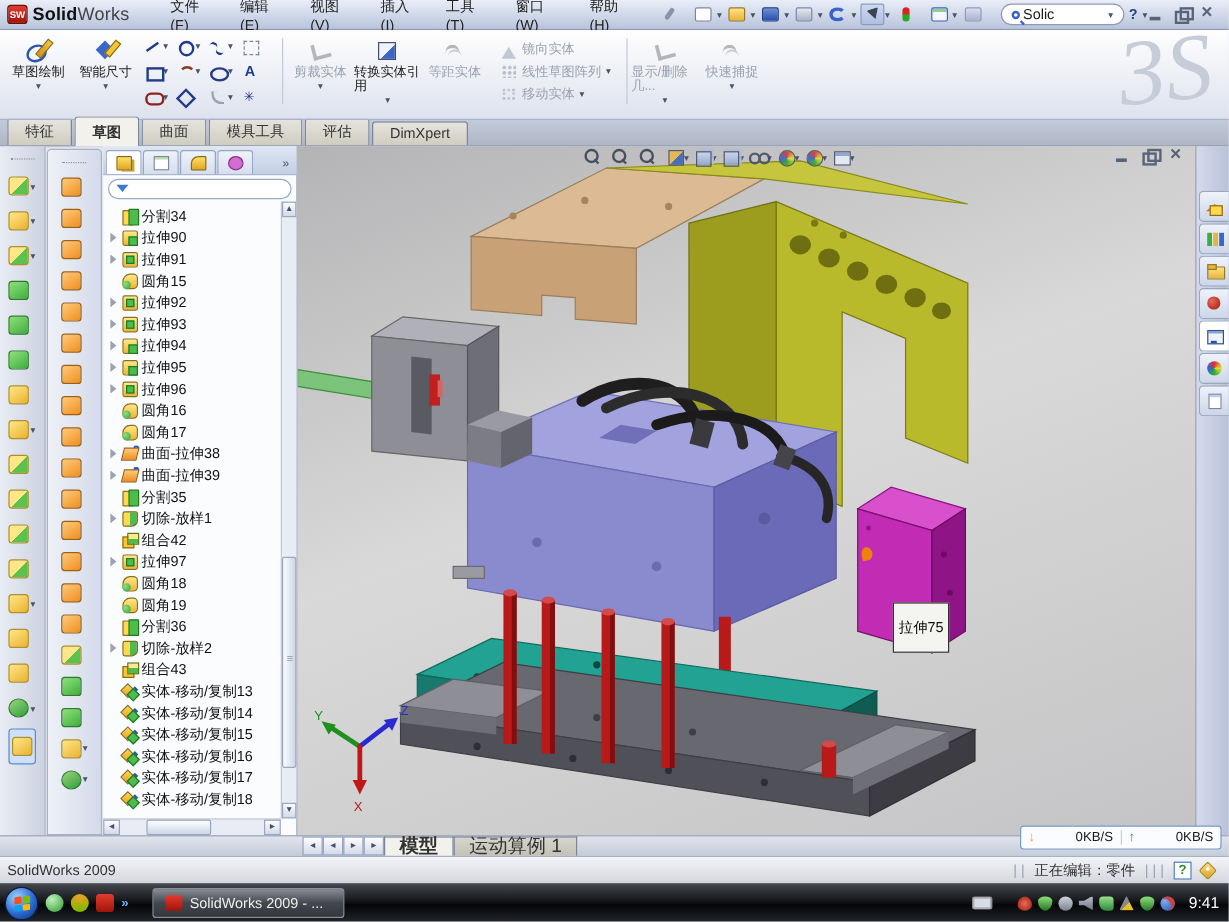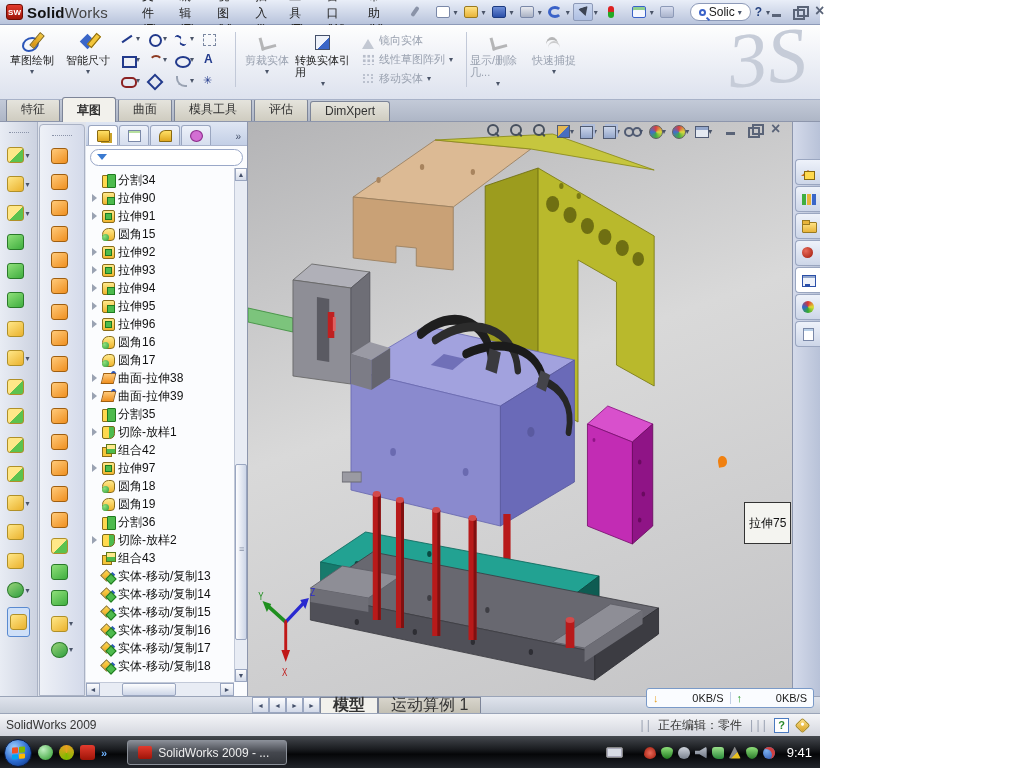--- a/index.html
+++ b/index.html
@@ -1,18 +1,18 @@
 <!DOCTYPE html>
 <html><head>
 <meta charset="utf-8">
 <style>
   * { box-sizing: border-box; margin:0; padding:0; }
   html,body { width:1024px; height:768px; overflow:hidden; }
   body { font-family:"Liberation Sans", sans-serif; font-size:12px; color:#1a1a1a; }
-  .root { position:relative; width:820px; height:768px; background:#dfe3ec; }
+  .root { position:relative; width:1024px; height:768px; background:#dfe3ec; }
 
   
   .titlebar { height:25px; display:flex; align-items:center; background:linear-gradient(#e9eef8,#b9c4dc); border-bottom:1px solid #8d9ab8; padding:0 4px; }
   .logo { display:flex; align-items:center; gap:4px; padding:0 10px 0 2px; }
   .logo-cube { width:17px; height:16px; background:linear-gradient(#e33b2e,#9f1408); border:1px solid #6d0d04; border-radius:3px; color:#fff; font-size:8px; font-weight:bold; text-align:center; line-height:15px; }
   .logo-text { font-size:15px; letter-spacing:.2px; }
   .logo-text b { color:#111; } .logo-text span { color:#444; }
   .menus { display:flex; gap:2px; margin-left:14px; }
   .menu { padding:3px 10px; color:#222; cursor:default; }
   .tb-icons { display:flex; align-items:center; gap:3px; margin-left:10px; }
@@ -411,20 +411,25 @@
           <span class="lbl">剪裁实体</span>
           <span class="dd">▾</span>
         </div>
 
         <div class="bigbtn">
           <span class="cbi convert"></span>
           <span class="lbl">转换实体引用</span>
           <span class="dd">▾</span>
         </div>
 
+        <div class="bigbtn disabled">
+          <span class="cbi offset"></span>
+          <span class="lbl">等距实体</span>
+          <span class="dd" style="visibility: hidden;">▾</span>
+        </div>
       </div>
     <div class="stackcol">
 
         <div class="smallrow">
           <span class="sri mirror"></span>
           <span class="slbl">镜向实体</span>
           <span class="dd" style="visibility: hidden;">▾</span>
         </div>
 
         <div class="smallrow">

